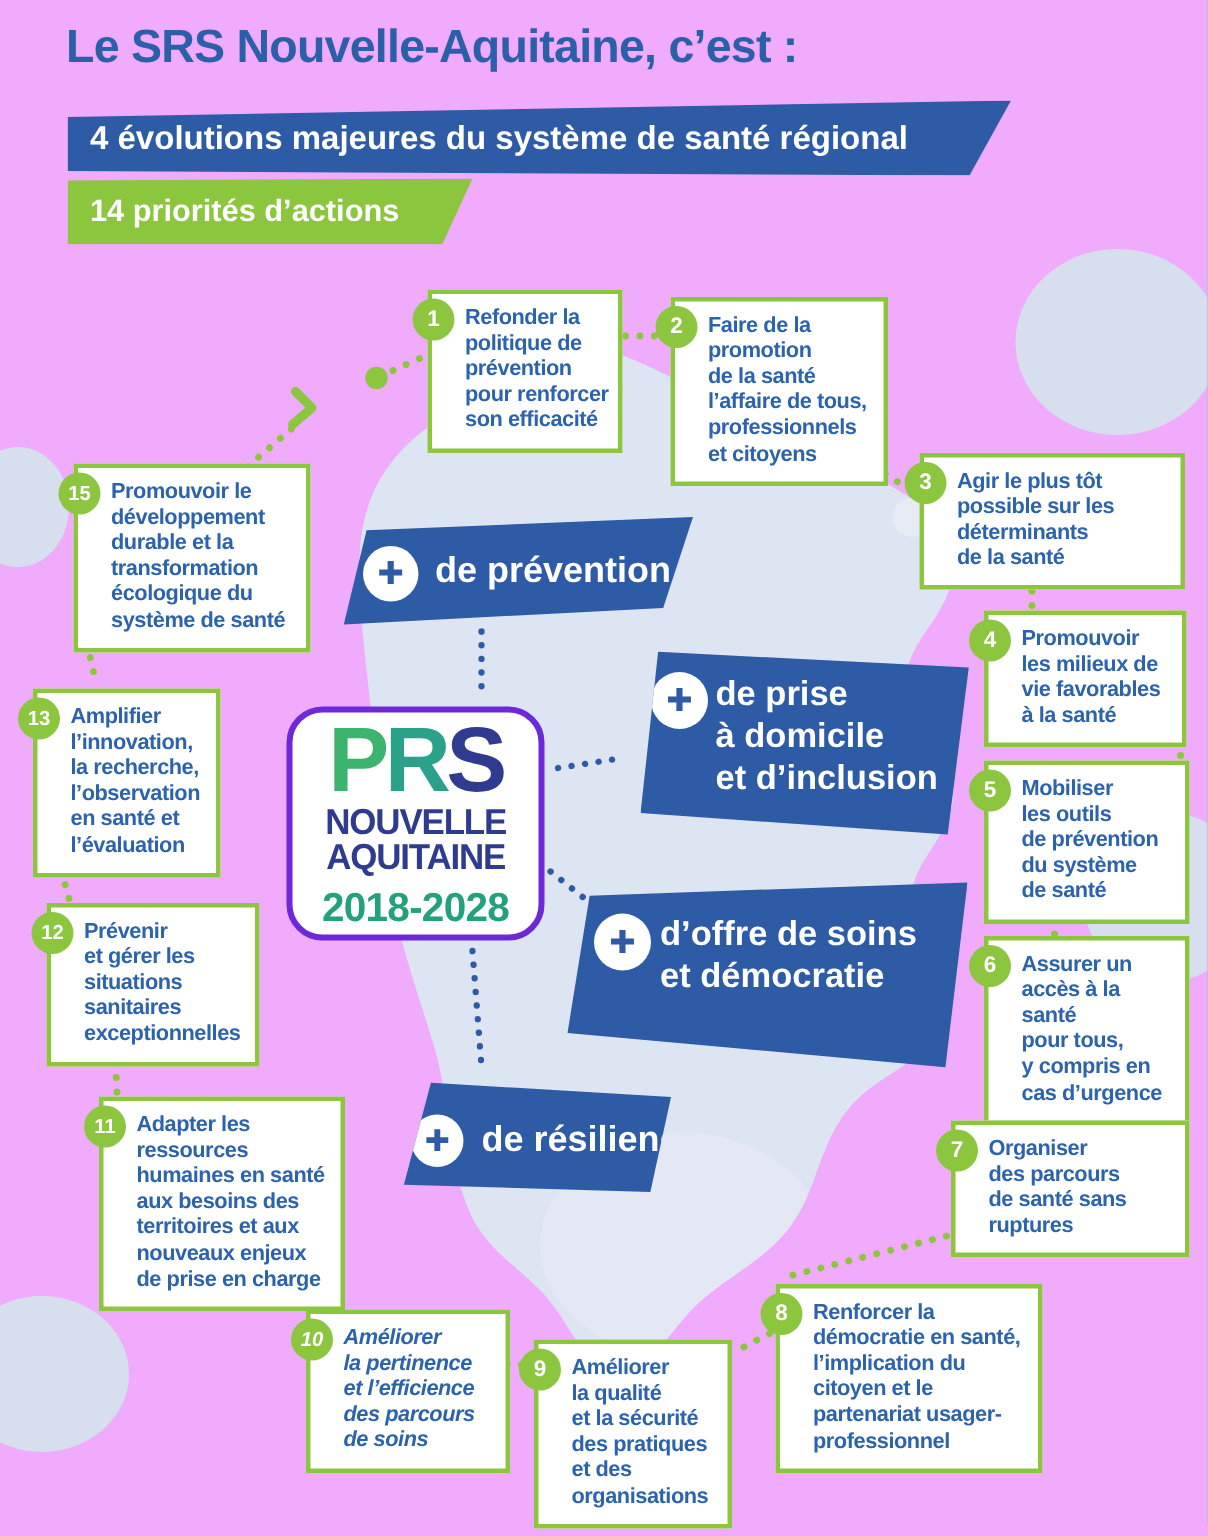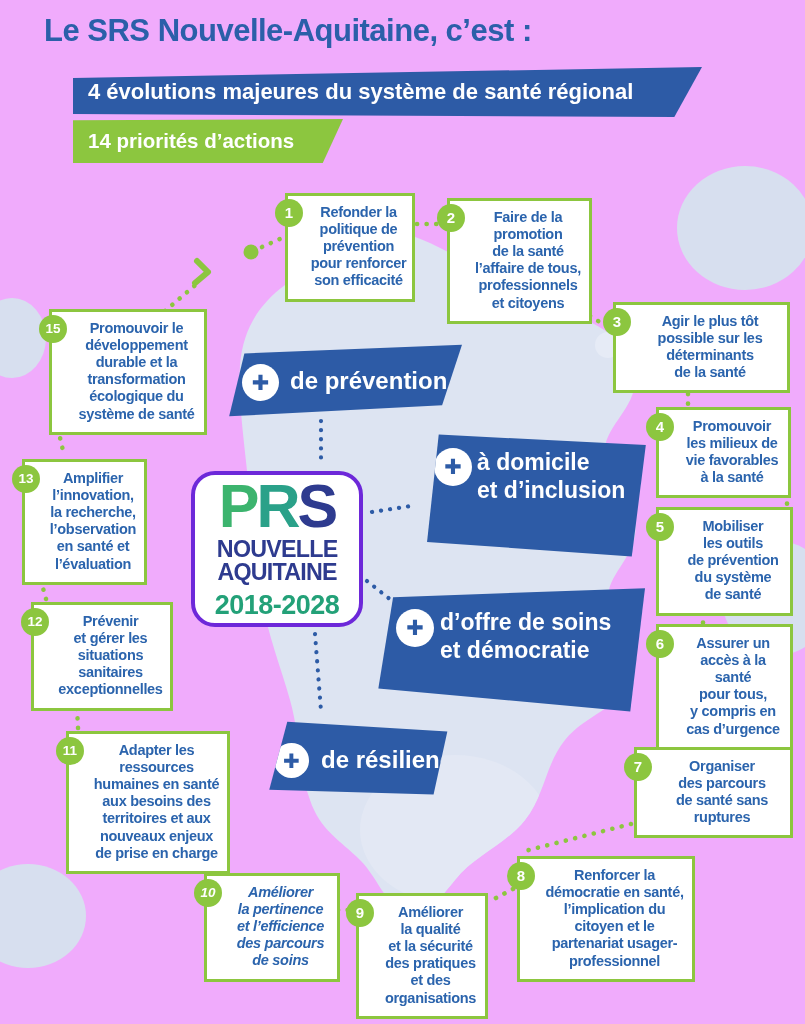--- a/index.html
+++ b/index.html
@@ -11,21 +11,21 @@
   .canvas *{box-sizing:border-box;}
   svg.decor{position:absolute;left:0;top:0;width:805px;height:1024px;}
 
   
   .title{
     position:absolute;left:44px;top:13px;margin:0;
     font-size:31px;font-weight:bold;color:#2b5fa9;letter-spacing:-0.5px;
   }
   .hbanner{
     position:absolute;display:flex;align-items:center;
-    color:#fff;font-weight:bold;padding-left:15px;margin-left:28px;
+    color:#fff;font-weight:bold;padding-left:15px;
   }
   .hbanner.blue{
     left:45px;top:67px;width:629px;height:50px;font-size:22px;
     background:#2d5ba6;
     clip-path:polygon(0% 22%,100% 0%,95.6% 100%,0% 94%);
   }
   .hbanner.green{
     left:45px;top:119px;width:270px;height:44px;font-size:20.5px;
     background:#8cc63f;
     clip-path:polygon(0% 3%,100% 0%,92.5% 100%,0% 100%);
@@ -79,21 +79,21 @@
     padding:8px 5px 9px 22px;
   }
   .pnum{
     position:absolute;left:-13px;top:3px;width:28px;height:28px;
     background:#8cc63f;border-radius:50%;color:#fff;font-weight:bold;
     font-size:15px;line-height:28px;text-align:center;
   }
   .p10 .pnum,.p11 .pnum,.p12 .pnum,.p13 .pnum,.p14 .pnum{font-size:13.5px;}
   .ptext{
     display:block;color:#2b64ad;font-weight:bold;font-size:14.5px;
-    line-height:1.18;letter-spacing:-0.3px;white-space:pre-line;text-align:center;
+    line-height:1.18;letter-spacing:-0.3px;white-space:pre-line;
   }
   .p1{left:285px;top:193px;width:130px;}
   .p2{left:447px;top:198px;width:145px;}
   .p3{left:613px;top:302px;width:177px;}
   .p4{left:656px;top:407px;width:135px;}
   .p5{left:656px;top:507px;width:137px;}
   .p6{left:656px;top:624px;width:137px;}
   .p7{left:634px;top:747px;width:159px;}
   .p8{left:517px;top:856px;width:178px;}
   .p9{left:356px;top:893px;width:132px;}
@@ -187,20 +187,21 @@
 
   <div class="evo evo1">
     <span class="plus-circle">✚</span>
     <span class="evo-label">
       <span>de prévention</span>
     </span>
   </div>
   <div class="evo evo2">
     <span class="plus-circle">✚</span>
     <span class="evo-label">
+      <span>de prise</span>
       <span>à domicile</span>
       <span>et d’inclusion</span>
     </span>
   </div>
   <div class="evo evo3">
     <span class="plus-circle">✚</span>
     <span class="evo-label">
       <span>d’offre de soins</span>
       <span>et démocratie</span>
     </span>

